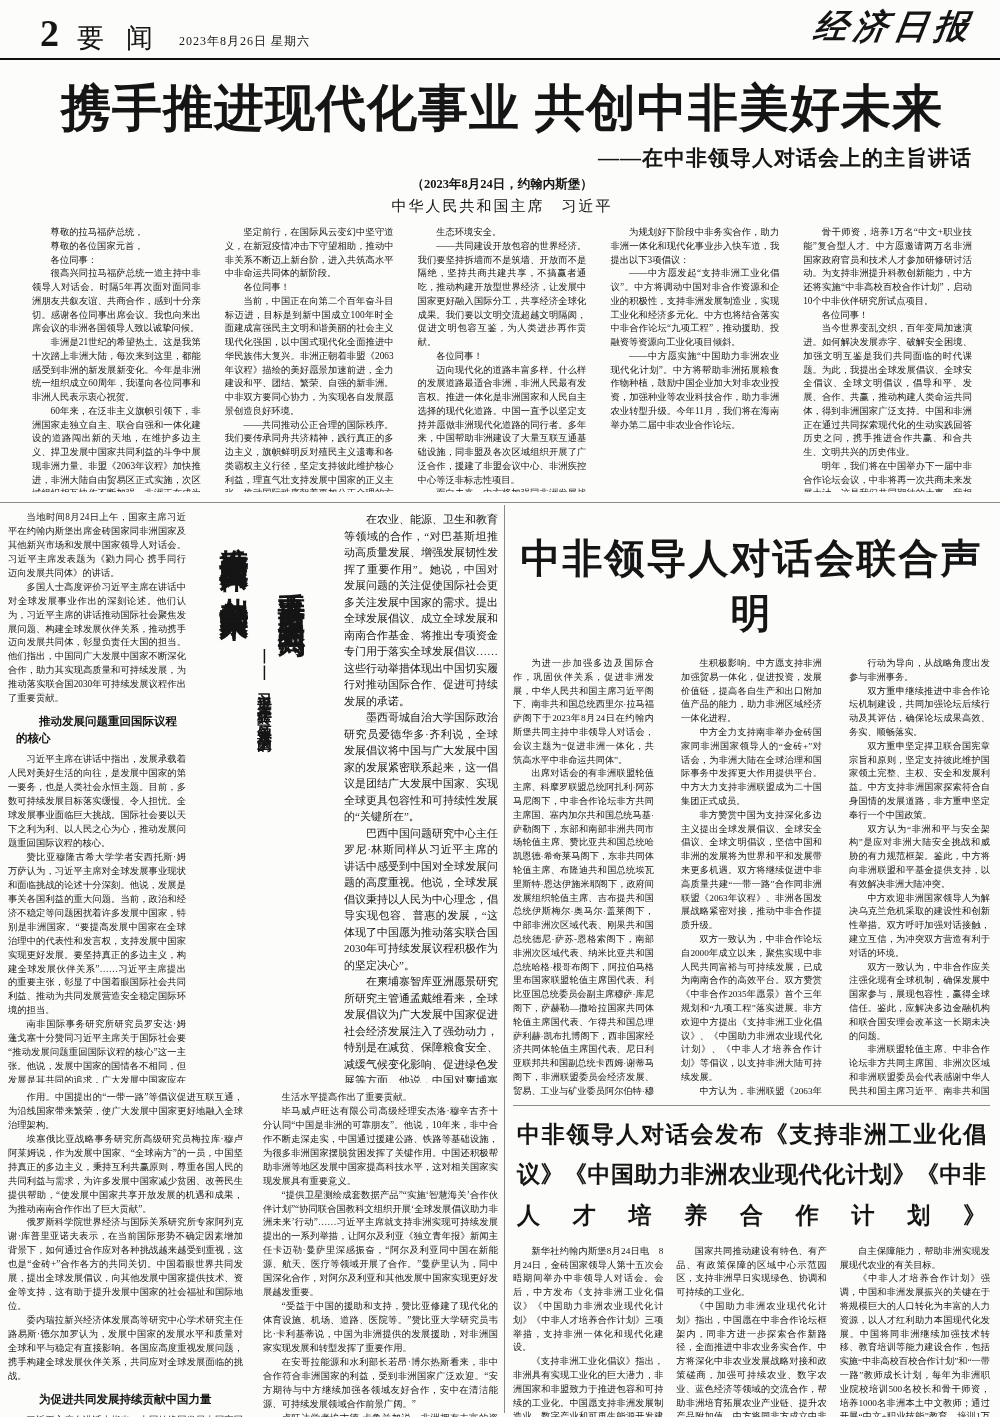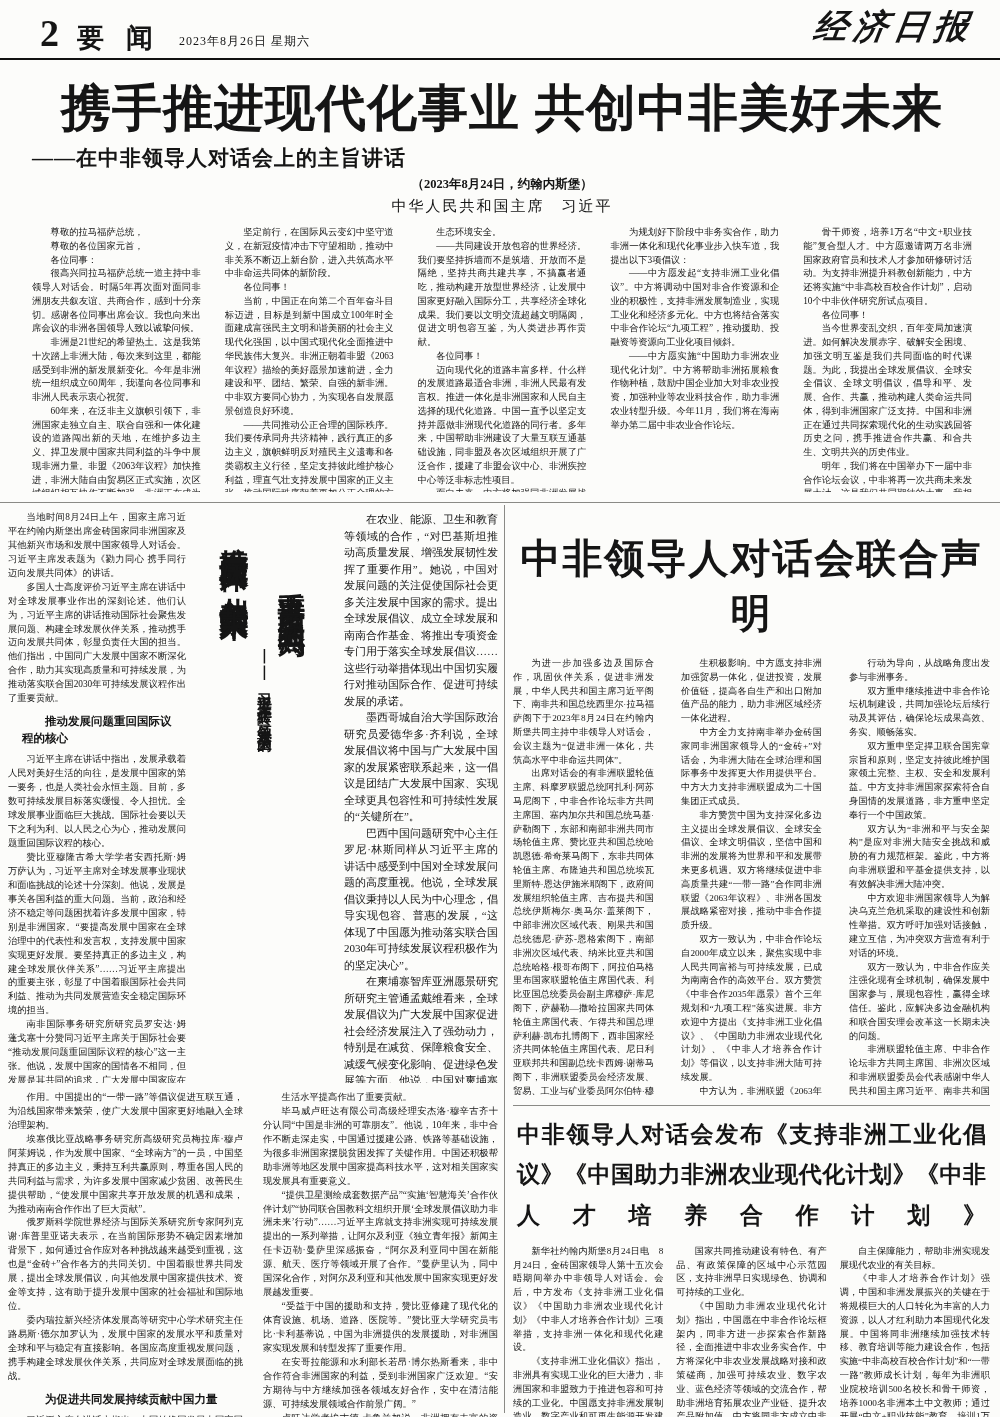--- a/index.html
+++ b/index.html
@@ -3,32 +3,32 @@
 <meta charset="utf-8">
 <style>
   html,body{margin:0;padding:0;background:#e9e9e5;}
   .page{position:relative;width:1000px;height:1417px;margin:0 auto;background:#fcfcfa;color:#151515;
         font-family:"Liberation Serif","DejaVu Serif",serif;overflow:hidden;}
 
   
   .hdr{display:flex;align-items:flex-end;justify-content:flex-start;
        padding:12px 26px 6px 40px;border-bottom:2.5px solid #111;height:40px;}
   .hdr-pagenum{font-size:38px;font-weight:bold;line-height:1;font-family:"Liberation Serif",serif;}
-  .hdr-section{font-size:27px;font-weight:bold;letter-spacing:22px;margin-left:18px;line-height:1;
+  .hdr-section{font-size:27px;font-weight:normal;letter-spacing:22px;margin-left:18px;line-height:1;
                font-family:"Liberation Sans","DejaVu Sans",sans-serif;}
   .hdr-date{font-size:12px;margin-left:4px;letter-spacing:1px;padding-bottom:2px;}
   .hdr-masthead{margin-left:auto;font-size:34px;font-style:italic;font-weight:bold;
                 font-family:"DejaVu Serif","Liberation Serif",serif;transform:skewX(-8deg);
                 letter-spacing:6px;padding-bottom:2px;}
 
   
   .main-art{padding:10px 28px 0 32px;}
   .main-headline{font-family:"Liberation Sans","DejaVu Sans",sans-serif;font-weight:900;
                  font-size:50px;letter-spacing:1px;text-align:center;line-height:1.2;margin:8px 0 4px;}
-  .main-sub{font-size:21px;font-weight:bold;text-align:left;margin:6px 0 2px;letter-spacing:1px;}
+  .main-sub{font-size:21px;font-weight:bold;text-align:right;margin:6px 0 2px;letter-spacing:1px;}
   .main-dateline{font-size:12.5px;font-weight:bold;text-align:center;margin:4px 0 2px;}
   .main-byline{font-size:15px;text-align:center;margin:4px 0 10px;letter-spacing:2px;}
   .ncols{display:flex;gap:24px;}
   .ncol{flex:1 1 0;height:266px;overflow:hidden;font-size:9.3px;line-height:1.48;}
 
   .rule-h{border:none;border-top:1px solid #8a8a86;margin:10px 0 0;}
 
   
   .lower{display:flex;align-items:stretch;height:912px;}
   .lower-left{width:504px;padding:8px 6px 4px 8px;box-sizing:border-box;}
@@ -58,21 +58,21 @@
   
   .rel-headline{font-family:"Liberation Sans","DejaVu Sans",sans-serif;font-weight:900;
                 font-size:23px;line-height:1.75;text-align:justify;text-align-last:justify;
                 margin:8px 4px 10px;}
   .rel-cols{display:flex;gap:13px;height:252px;}
   .rel-col{flex:1 1 0;overflow:hidden;font-size:9.2px;line-height:1.5;}
 
   
   .para{margin:0;text-indent:2em;text-align:justify;}
   .subhead{font-family:"Liberation Sans","DejaVu Sans",sans-serif;font-weight:bold;
-           font-size:11.5px;line-height:1.45;margin:7px 14px;text-indent:2em;text-align:left;}
+           font-size:11.5px;line-height:1.45;margin:7px 8px;text-indent:2em;text-align:left;}
 </style>
 </head>
 <body>
 
 <div class="page">
 
   <div class="hdr">
     <span class="hdr-pagenum">2</span>
     <span class="hdr-section">要闻</span>
     <span class="hdr-date">2023年8月26日  星期六</span>

